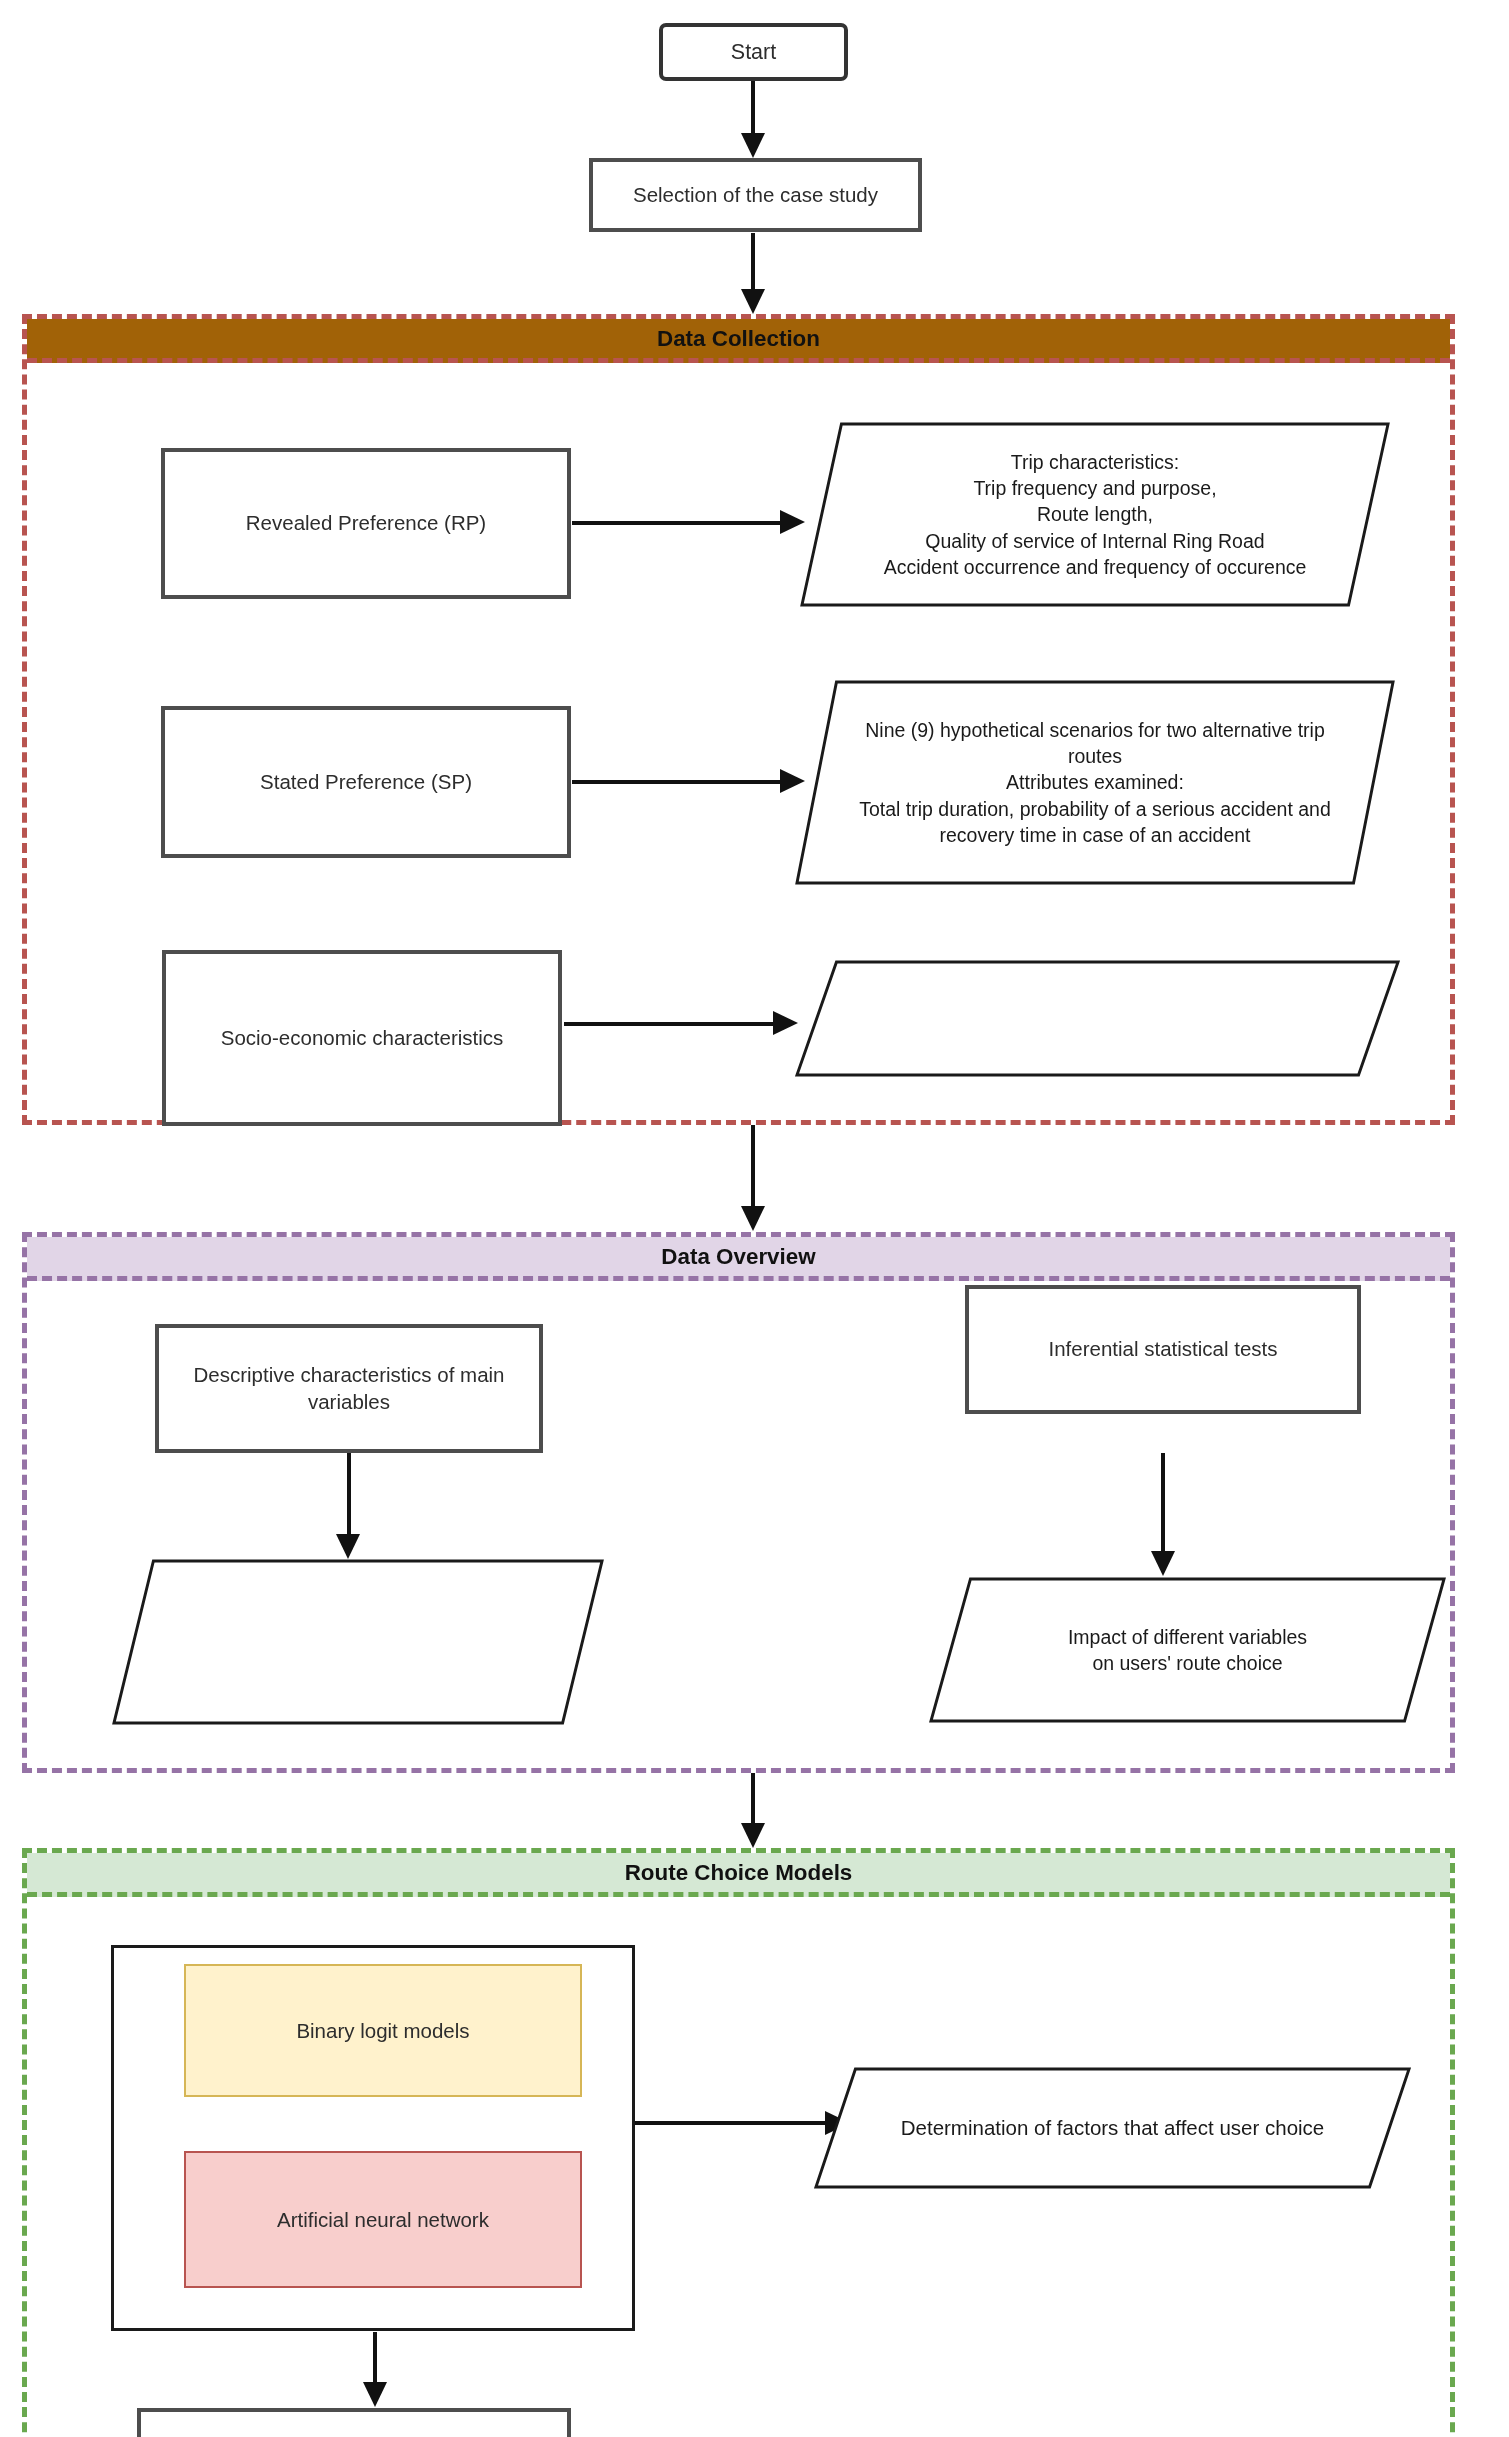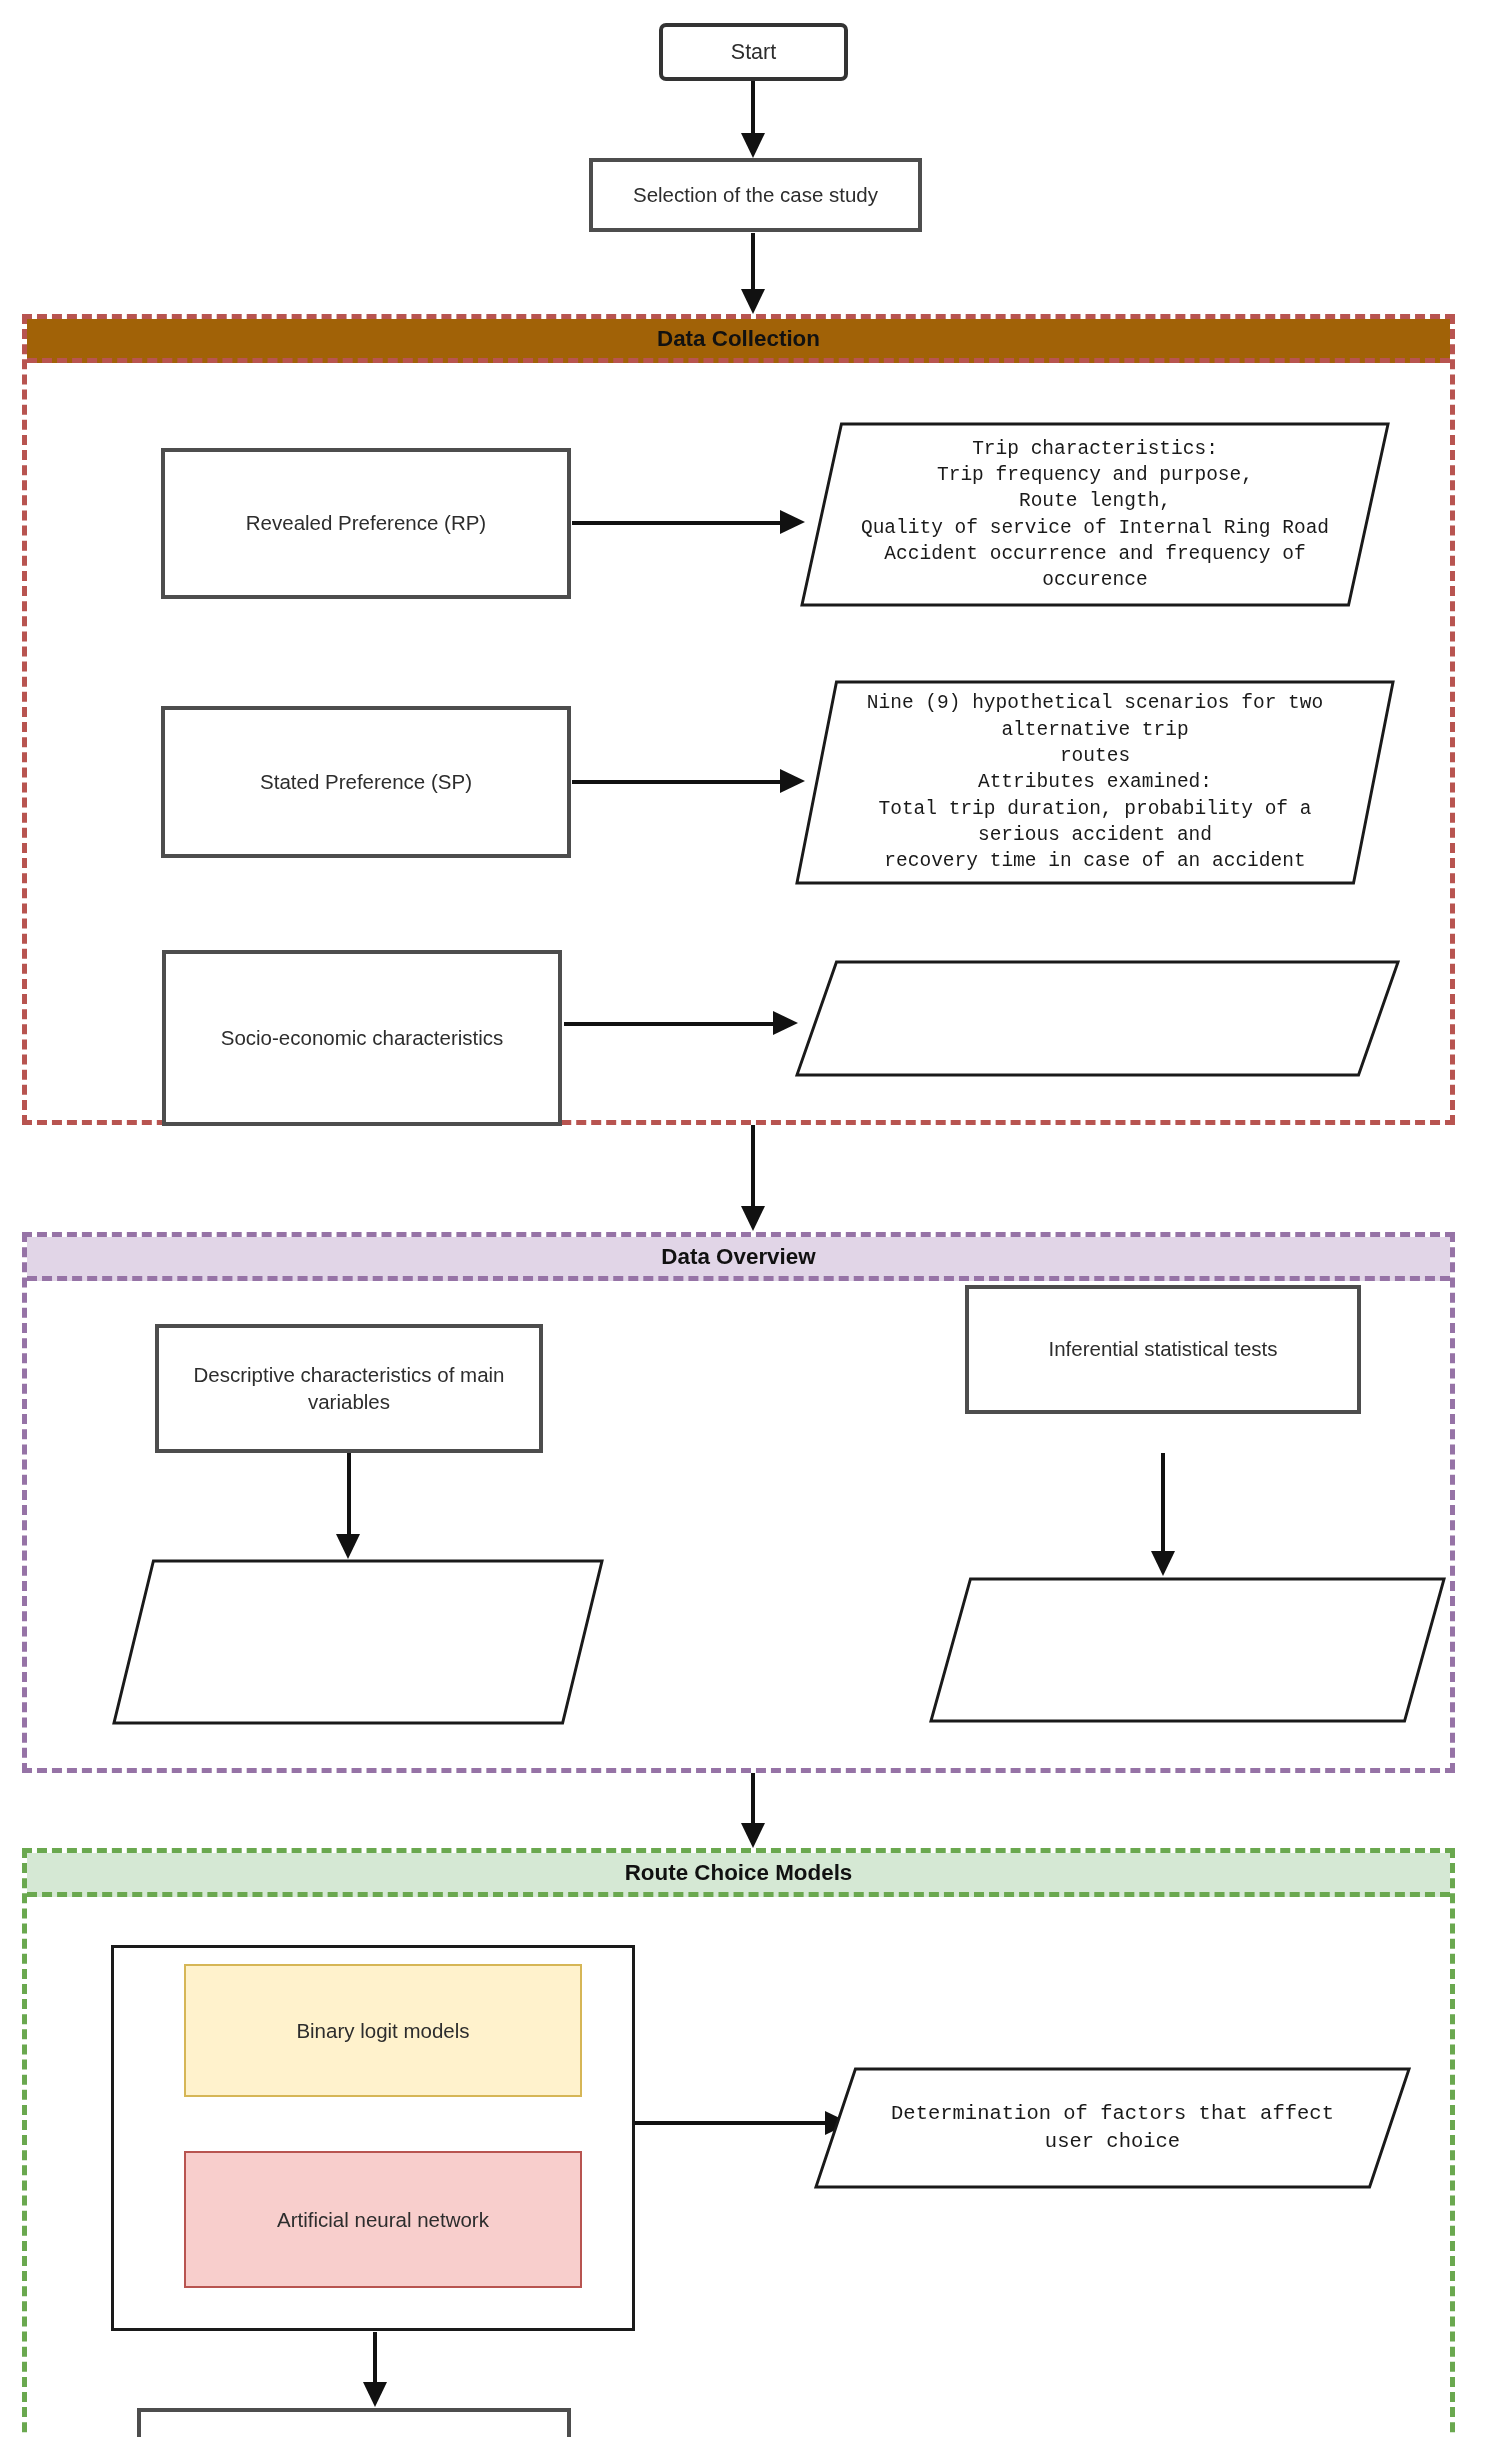--- a/index.html
+++ b/index.html
@@ -32,21 +32,20 @@
     font-size: 20.5px; color: #2d2d2d;
     white-space: pre-line;
     line-height: 1.3;
     padding: 0 9.8px;
   }
 
   
   .pgram {
     display: flex; align-items: center; justify-content: center;
     text-align: center;
-    font-family: Liberation Mono, monospace;
   }
   .pgram svg { position: absolute; inset: 0; }
   .pgram .ptext {
     position: relative;
     white-space: pre-line;
     font-size: 19.5px; color: #1a1a1a;
     line-height: 1.35;
     padding: 0 49px;
   }
 
@@ -168,20 +167,22 @@
     </svg>
 </div>
 
 <div class="abs rect" style="left:965px; top:1257px; width:396px; height:129px;margin-top:28px;">Inferential statistical tests</div>
 <div class="vline" style="left:1161px; top:1453px; height:98px;"></div>
 <div class="head-down" style="left:1151px; top:1551px;"></div>
 <div class="abs pgram" style="left:929px; top:1577px; width:517px; height:146px;">
     <svg width="517" height="146" viewBox="0 0 1060 300" preserveAspectRatio="none">
       <polygon points="85,4 1056,4 975,296 4,296" fill="#ffffff" stroke="#1a1a1a" stroke-width="6"></polygon>
     </svg>
+  <div class="ptext">Impact of different variables
+on users' route choice</div>
 </div>
 
 <div class="vline" style="left:751px; top:1773px; height:50px;"></div>
 <div class="head-down" style="left:741px; top:1823px;"></div>
 
 <div class="abs section sec-rc" style="left:22px; top:1848px; width:1433px; height:690px;">
   <div class="sec-head">
     <span>Route Choice Models</span>
   </div>
 </div>

